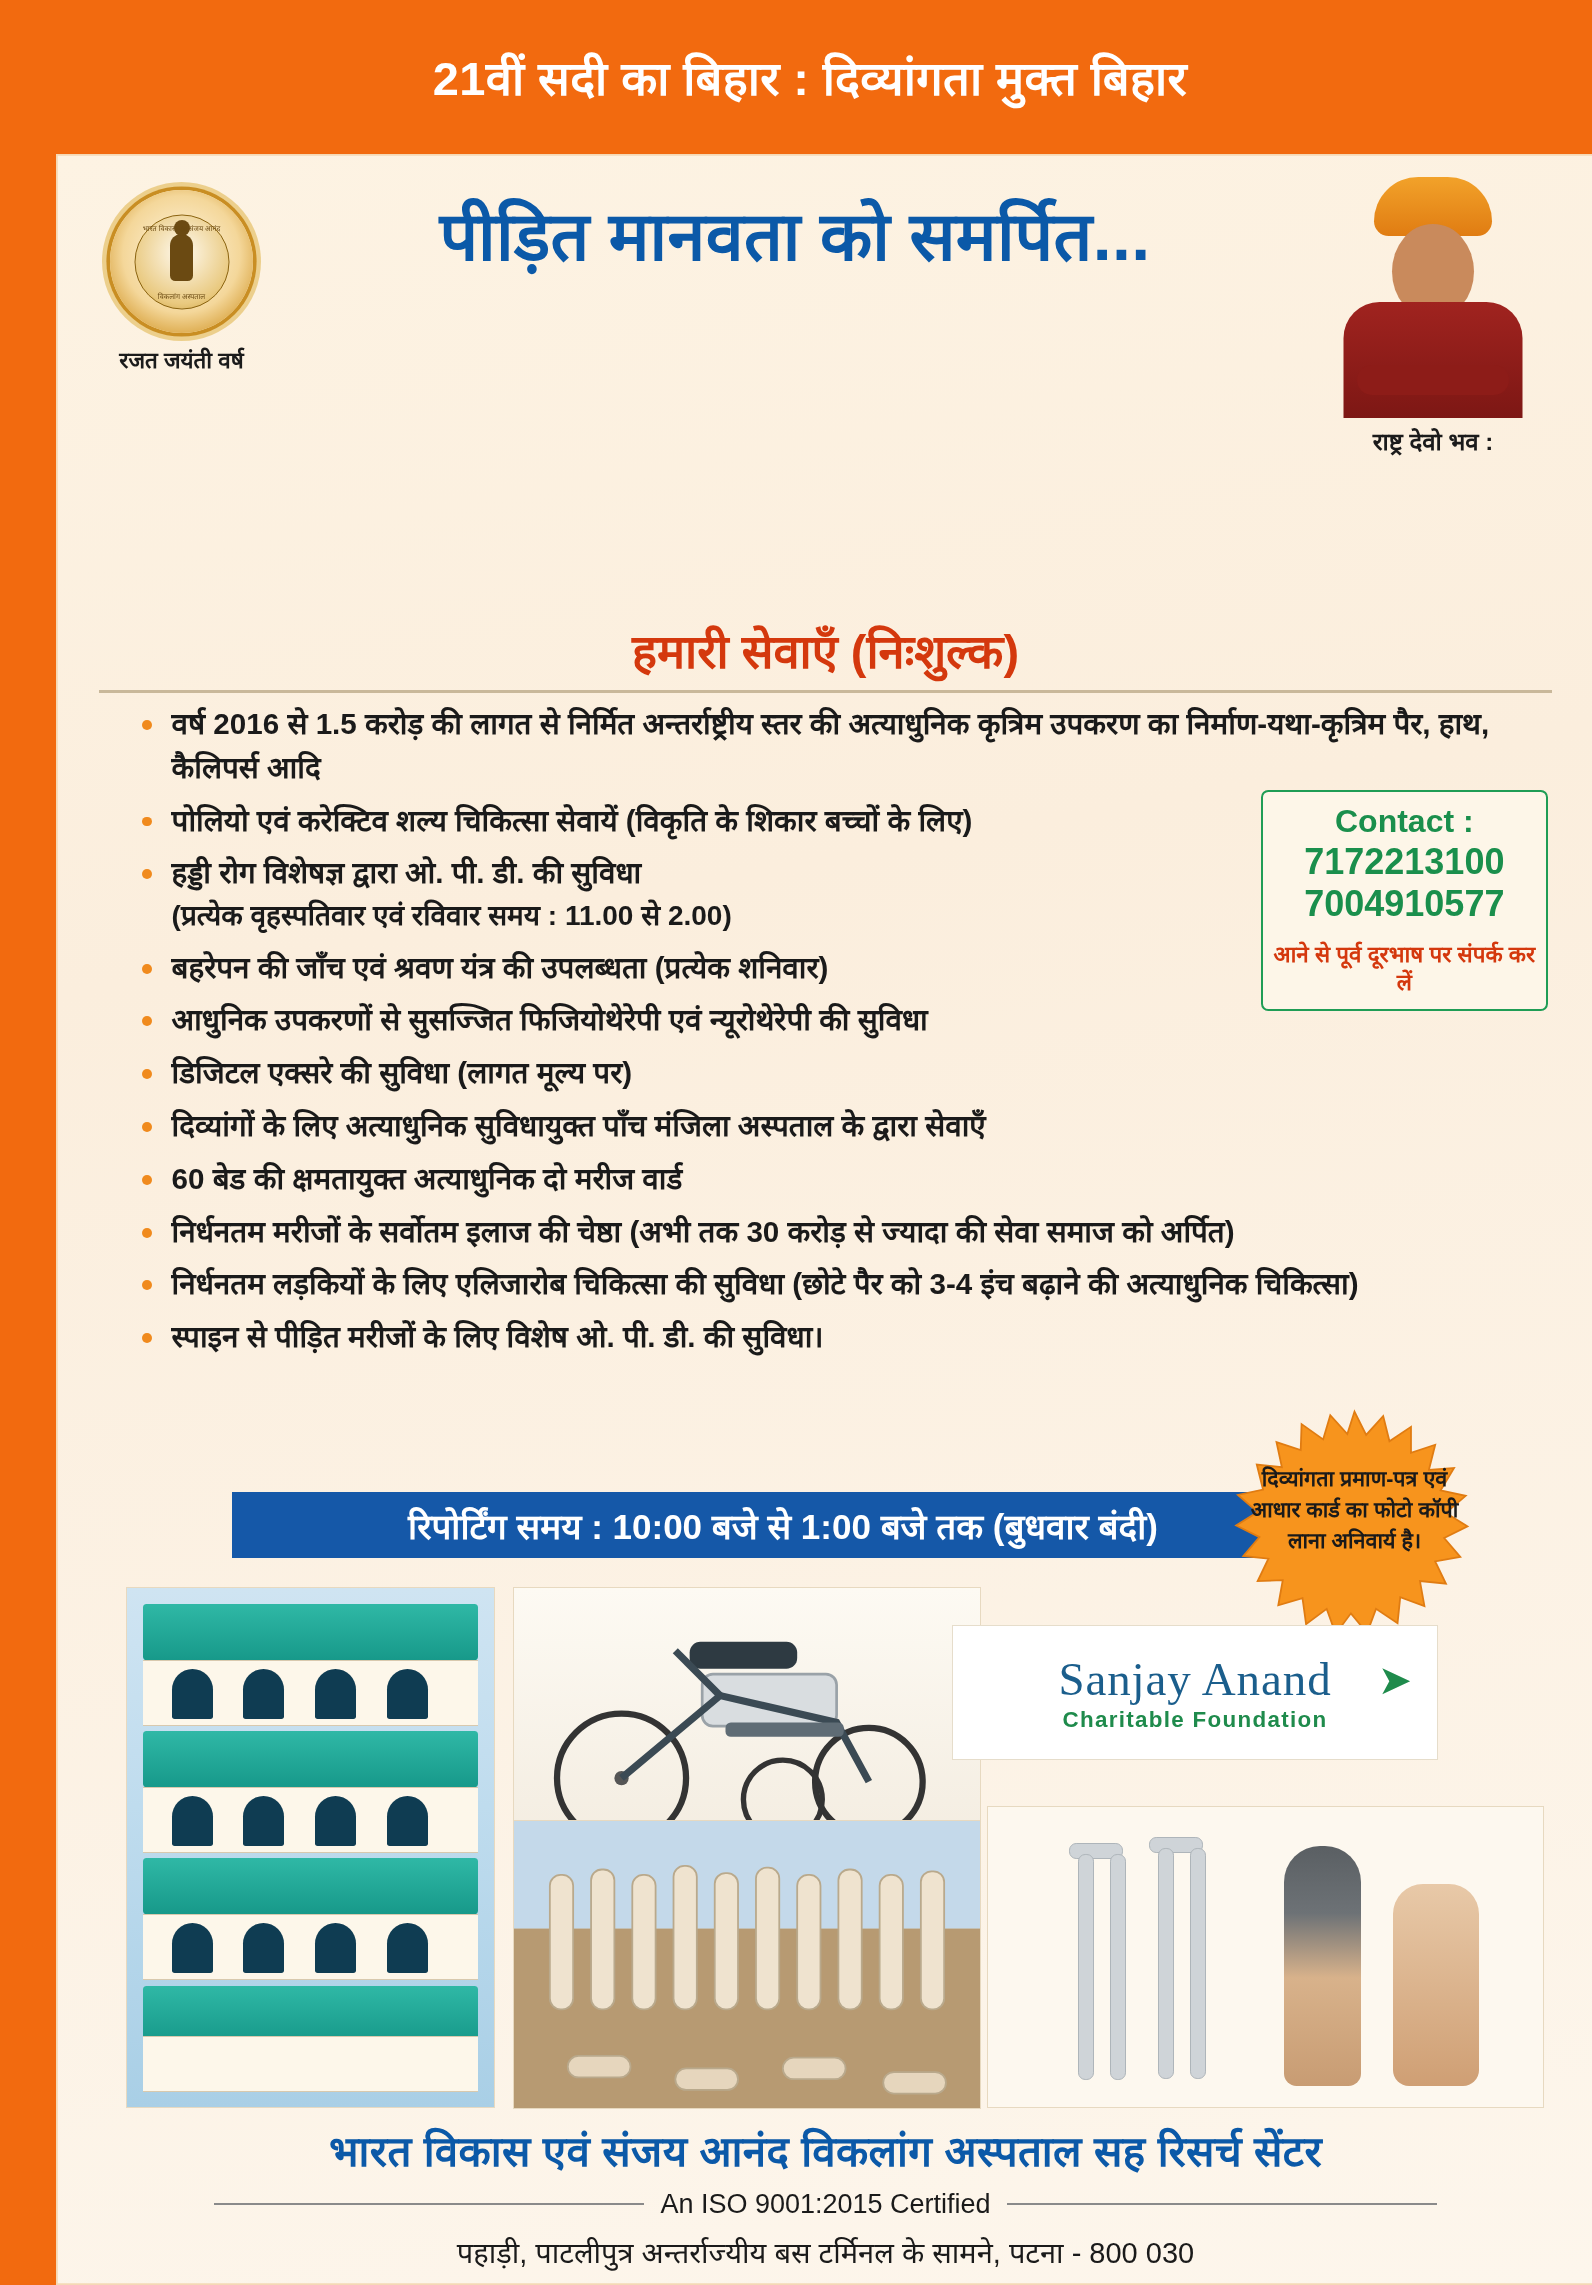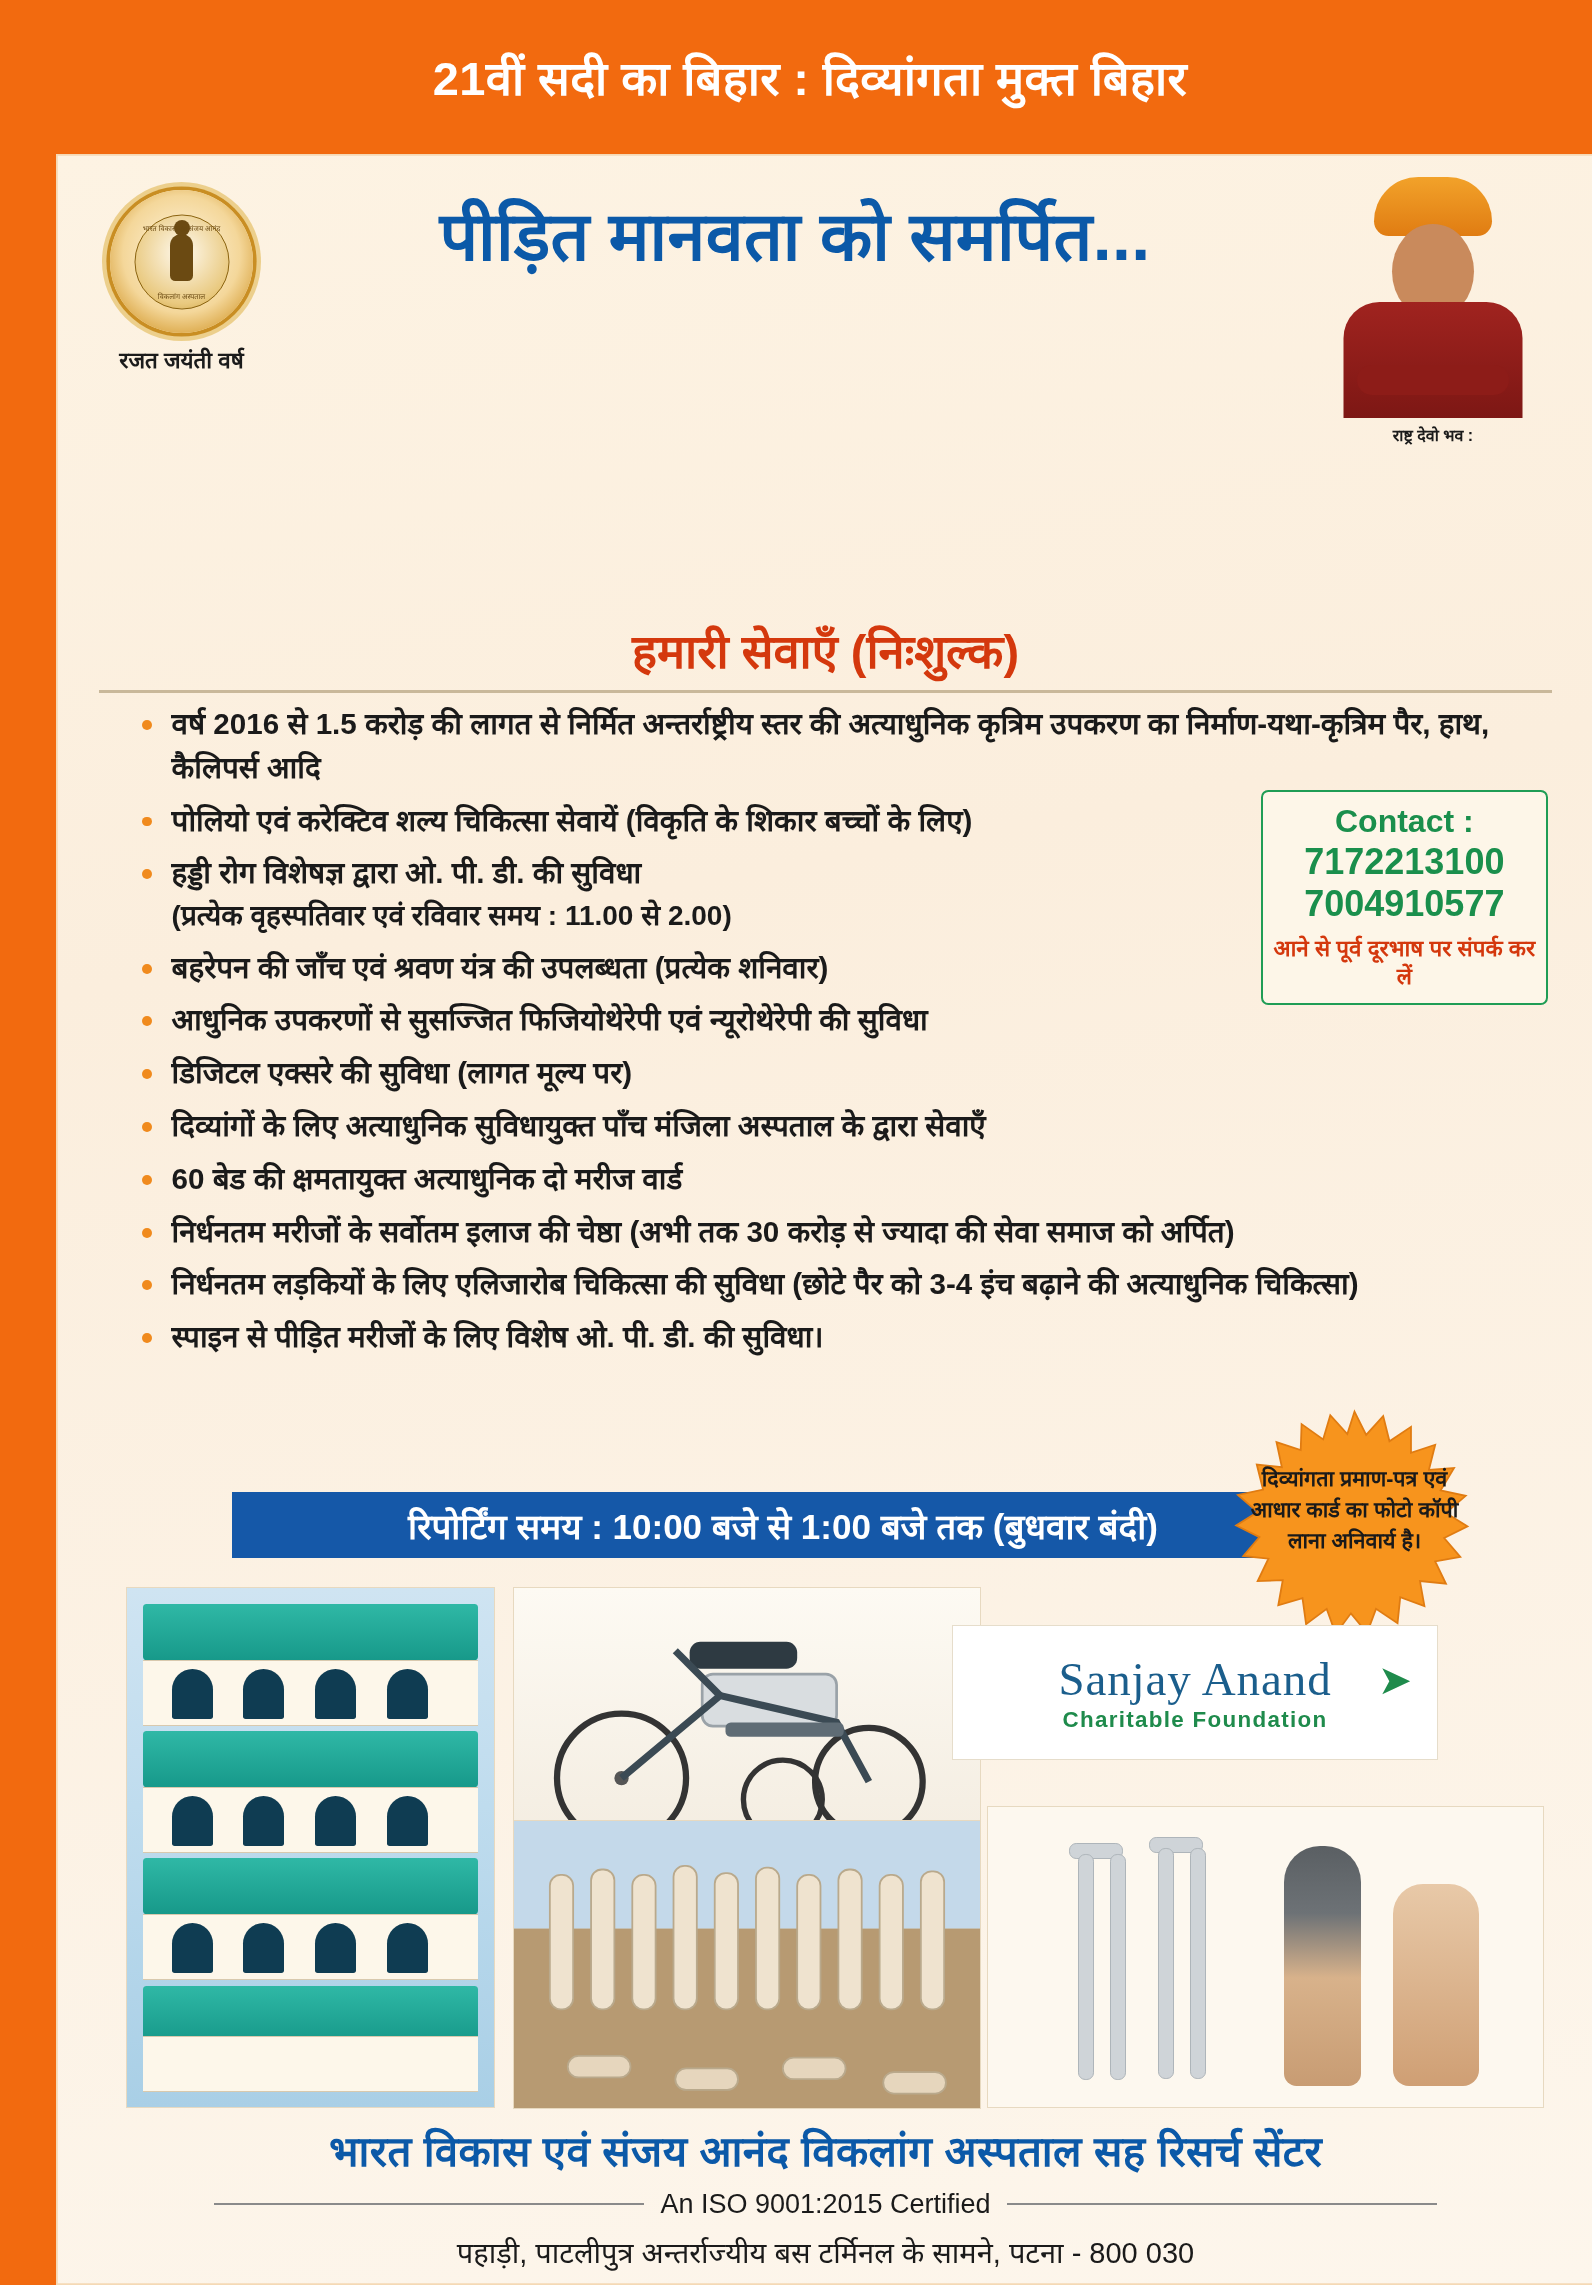--- a/index.html
+++ b/index.html
@@ -171,21 +171,21 @@
   .sw-arm {
     position: absolute;
     left: 50%; top: 188px;
     transform: translateX(-50%);
     width: 152px; height: 30px;
     background: #8d1c18;
     border-radius: 16px;
   }
   .swami-caption {
     margin-top: 5.4px;
-    font-size: 16px;
+    font-size: 24px;
     font-weight: bold;
     color: #1b1b1b;
   }
   
   .services-heading {
     position: absolute;
     left: 0; right: 0;
     top: 464px;
     text-align: center;
     font-size: 47px;
@@ -248,21 +248,21 @@
     color: #1a8f4c;
     margin-bottom: 1.8px;
   }
   .contact-num {
     font-size: 36px;
     font-weight: bold;
     color: #1a8f4c;
     line-height: 1.16;
   }
   .contact-note {
-    margin-top: 10px;
+    margin-top: 16px;
     font-size: 22.4px;
     font-weight: bold;
     color: #d4380d;
     line-height: 1.25;
   }
   
   .report-bar {
     position: absolute;
     left: 176px;
     top: 1338px;

